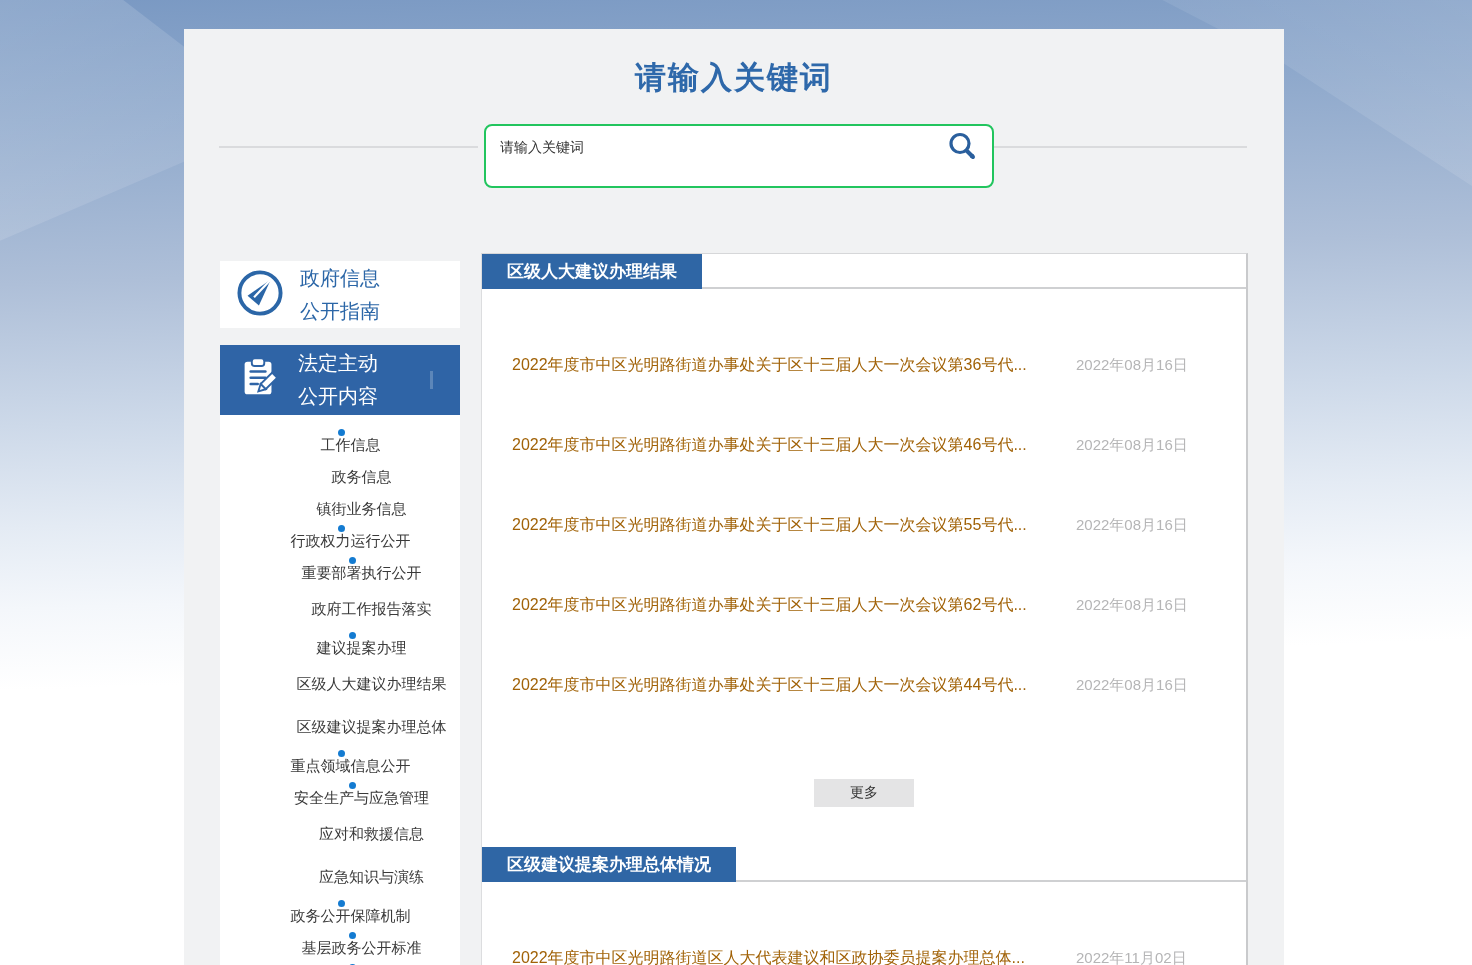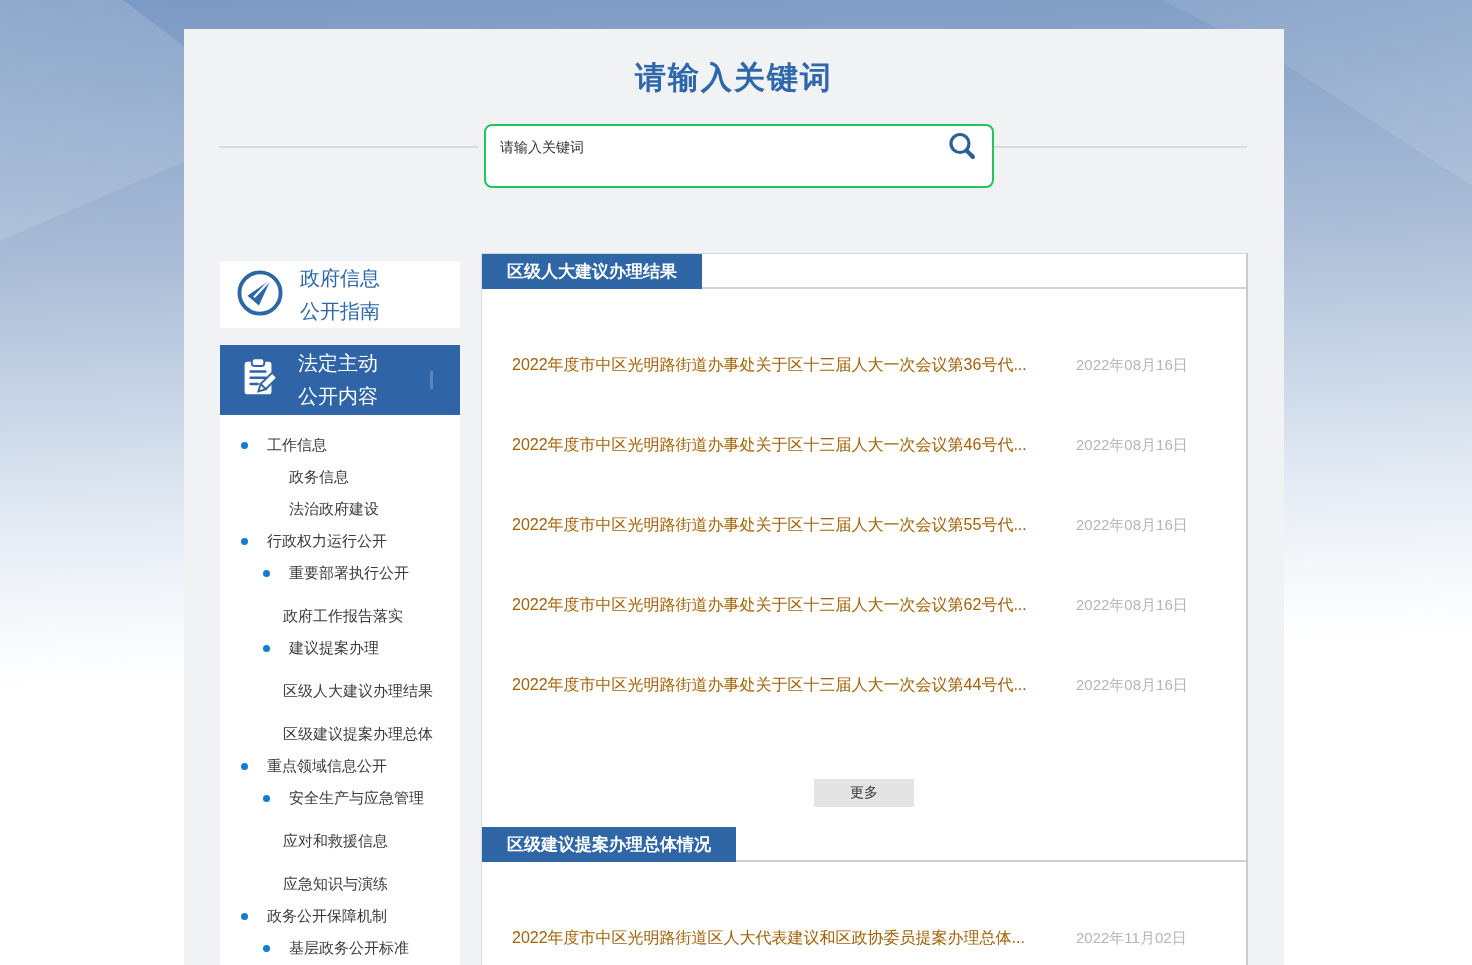--- a/index.html
+++ b/index.html
@@ -76,21 +76,21 @@
     position: absolute; left: 210px; top: 26px; width: 3px; height: 18px;
     background: rgba(255,255,255,0.22);
   }
   .menu-panel {
     width: 240px; height: 558px; background: #ffffff;
     padding-top: 14px; overflow: hidden;
   }
   .menu-panel ul { list-style: none; }
   .menu-panel li {
     height: 32px; display: flex; align-items: center;
-    font-size: 15px; color: #3a3a3a; cursor: pointer;
+    font-size: 15px; color: #3a3a3a; cursor: pointer; flex-direction: column;
   }
   .menu-panel li .bullet {
     width: 7px; height: 7px; border-radius: 50%;
     background: #147bd1; margin-right: 19px; flex: 0 0 auto;
   }
   .menu-panel li[data-level="1"] { padding-left: 21px; }
   .menu-panel li[data-level="2"] { padding-left: 43px; }
   .menu-panel li[data-level="3"] { padding-left: 63px; margin-top: 11px; }
   .menu-panel li[data-bullet="false"] .bullet { visibility: hidden; }
 
@@ -121,21 +121,21 @@
   }
   .news-list .d {
     flex: 0 0 112px; width: 112px; margin-left: 8px;
     font-size: 15px; color: #b5b5b6; line-height: 40px;
   }
   .more-btn {
     display: block; width: 100px; height: 28px; margin: 34px auto 0 auto;
     background: #e4e4e5; border: none; cursor: pointer;
     font-size: 14px; color: #333; font-family: inherit;
   }
-  .section-2 { margin-top: 20px; }
+  .section-2 { margin-top: 40px; }
 </style>
 </head>
 <body>
 
 <div class="facet-a"></div>
 <div class="facet-b"></div>
 
 <div class="content-col">
 
   <h1 class="page-title">请输入关键词</h1>
@@ -199,21 +199,21 @@
       <li data-level="1" data-bullet="true">
             <span class="bullet"></span>
             <span class="mlabel">工作信息</span>
           </li>
           <li data-level="2" data-bullet="false">
             <span class="bullet"></span>
             <span class="mlabel">政务信息</span>
           </li>
           <li data-level="2" data-bullet="false">
             <span class="bullet"></span>
-            <span class="mlabel">法治政府建设</span>
+            <span class="mlabel">镇街业务信息</span>
           </li>
           <li data-level="1" data-bullet="true">
             <span class="bullet"></span>
             <span class="mlabel">行政权力运行公开</span>
           </li>
           <li data-level="2" data-bullet="true">
             <span class="bullet"></span>
             <span class="mlabel">重要部署执行公开</span>
           </li>
           <li data-level="3" data-bullet="false">

